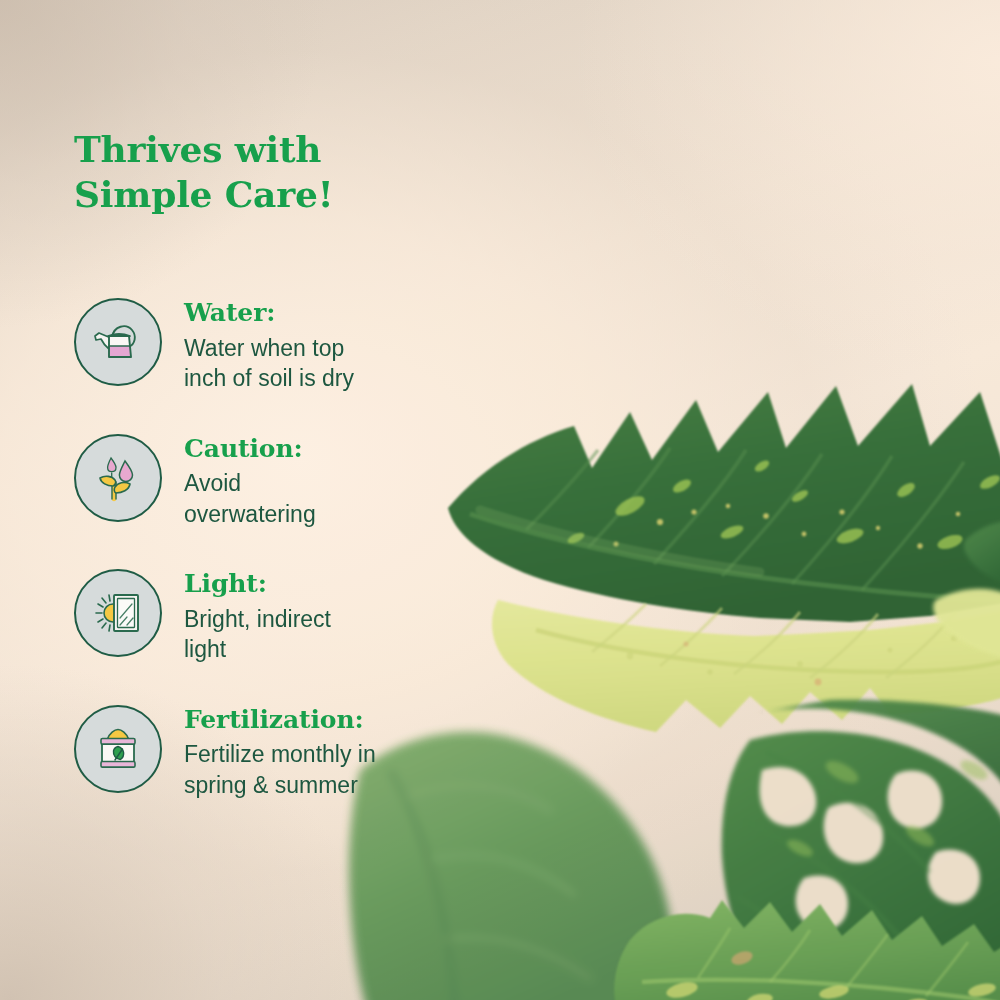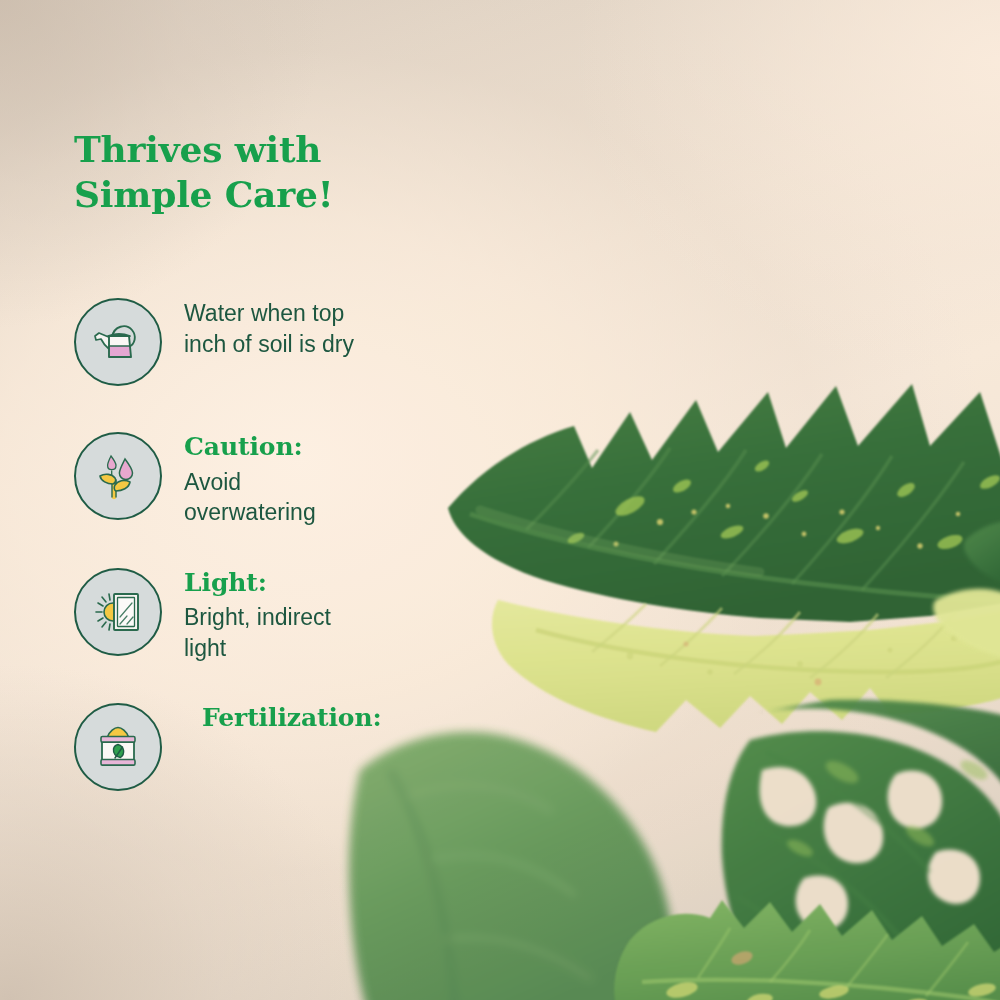--- a/index.html
+++ b/index.html
@@ -101,21 +101,21 @@
     top: 296px;
     width: 350px;
   }
   .care-item {
     position: relative;
     display: flex;
     align-items: flex-start;
     margin-bottom: 38px;
     min-height: 96px;
   }
-  .care-item:last-child { margin-bottom: 0; gap: 18px; }
+  .care-item:last-child { margin-bottom: 0; }
 
   .icon-badge {
     flex: 0 0 auto;
     width: 88px;
     height: 88px;
     border-radius: 50%;
     background: #d6dbdb;
     border: 2.2px solid #1f5c45;
     box-sizing: border-box;
     display: flex;
@@ -375,20 +375,21 @@
 
           <path d="M20 23 L40 23 L42 44 L20 44 Z" fill="#faf8f5" stroke="none"></path>
           <path d="M20 33 L41.1 33 L42 44 L20 44 Z" fill="#e4a7d2" stroke="none"></path>
           <path d="M20 23 L40 23 L42 44 L20 44 Z" fill="none" stroke="#2a6a4e" stroke-width="1.9" stroke-linejoin="round"></path>
           <line x1="20" y1="33" x2="41.2" y2="33" stroke="#2a6a4e" stroke-width="1.5"></line>
 
           <path d="M19 23 Q30 19 41 23" fill="none" stroke="#2a6a4e" stroke-width="1.8" stroke-linecap="round"></path>
         </svg>
       </div>
       <div class="care-text">
+        <p class="care-label">Water:</p>
         <p class="care-desc">Water when top
 inch of soil is dry</p>
       </div>
     </div>
 
     <div class="care-item">
       <div class="icon-badge">
         <svg width="58" height="58" viewBox="0 0 58 58" xmlns="http://www.w3.org/2000/svg">
 
           <path d="M22 9 C25 13 27 16 27 18.5 C27 21 25.2 22.7 22.8 22.7
@@ -460,18 +461,20 @@
 
           <rect x="12" y="41.5" width="34" height="5.6" rx="1.4" fill="#e8b6d8" stroke="#2a6a4e" stroke-width="1.6"></rect>
 
           <path d="M29 26.5 C35.5 28.5 36.5 35.5 31.5 39.5 C26.5 39 24 35 24.5 31
                    C24.9 28.8 26.6 27.1 29 26.5 Z" fill="#2fa04f" stroke="#1f5c45" stroke-width="1.4" stroke-linejoin="round"></path>
           <path d="M33.5 29 L26 40" stroke="#1f5c45" stroke-width="1.5" stroke-linecap="round"></path>
         </svg>
       </div>
       <div class="care-text">
         <p class="care-label">Fertilization:</p>
+        <p class="care-desc">Fertilize monthly in
+spring &amp; summer</p>
       </div>
     </div>
 
   </div>
 
 </div>
 
 </body></html>

